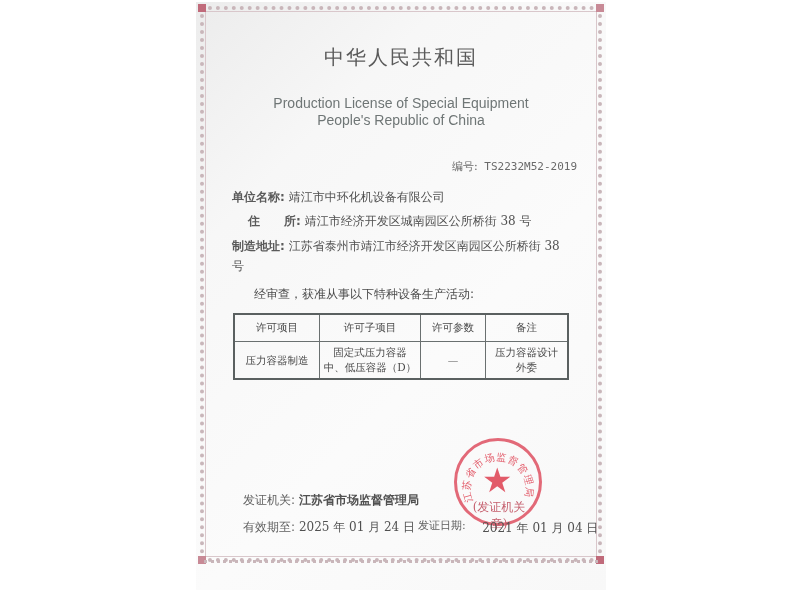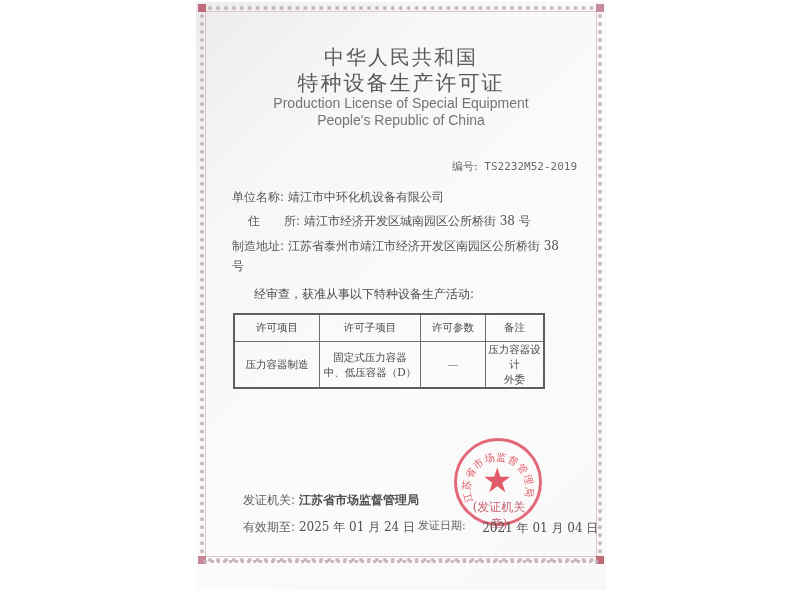--- a/index.html
+++ b/index.html
@@ -19,26 +19,26 @@
   .t2 { top:67px; font-size:21px; }
   .title-en { position:absolute; left:0; width:410px; text-align:center; color:#6f7676;
               font-family:Liberation Sans, sans-serif; font-size:14px; }
   .e1 { top:93px; } .e2 { top:110px; }
 
   .licno { position:absolute; left:256px; top:157px; font-size:11px; color:#6a6a6a;
            font-family:"DejaVu Sans Mono", monospace; }
   .licno .lbl { font-family:"DejaVu Serif", serif; }
 
   .field { position:absolute; left:36px; font-size:12px; color:#505050; white-space:nowrap; }
-  .field .lbl { font-family:"DejaVu Sans", sans-serif; color:#5a5a5a; }
+  .field .lbl { font-family:"DejaVu Sans", sans-serif; color:#5a5a5a;font-weight:bold; }
   .f1 { top:187px; } .f2 { top:211px;margin-left:16px; } .f3 { top:236px; } .f3b { top:256px; }
   .intro { position:absolute; left:58px; top:284px; font-size:12px; color:#4a4a4a;
            font-family:"DejaVu Sans", sans-serif; }
 
-  table.lic { position:absolute; left:37px; top:311px; width:312px; border-collapse:collapse;
+  table.lic { position:absolute; left:37px; top:311px; width:336px; border-collapse:collapse;
               font-size:10.5px; color:#4a4a4a; border:2px solid #5a6060; }
   table.lic td, table.lic th { border:1px solid #6a7070; text-align:center; font-weight:normal;
               padding:0 2px; }
   table.lic th { height:26px; } table.lic td { height:36px; line-height:15px; }
 
   .issuer { position:absolute; left:47px; top:490px; font-size:12px; color:#505050; }
   .issuer .lbl, .valid .lbl, .issued .lbl { font-family:"DejaVu Sans", sans-serif; color:#606060; }
   .issuer .val { font-weight:bold; }
   .valid { position:absolute; left:47px; top:517px; font-size:12px; color:#505050; }
   .issued { position:absolute; left:222px; top:515px; font-size:11px; color:#505050; }
@@ -60,21 +60,20 @@
 <body>
 
 <div class="page">
   <div class="border"></div>
   <div class="corner tl"></div>
   <div class="corner tr"></div>
   <div class="corner bl"></div>
   <div class="corner br"></div>
 
   <div class="title-cn t1">中华人民共和国</div>
-  <div class="title-cn t2">特种设备生产许可证</div>
   <div class="title-en e1">Production License of Special Equipment</div>
   <div class="title-en e2">People's Republic of China</div>
 
   <div class="licno">
     <span class="lbl">编号:</span>
     <span>TS2232M52-2019</span>
   </div>
 
   <div class="field f1">
     <span class="lbl">单位名称:</span>

